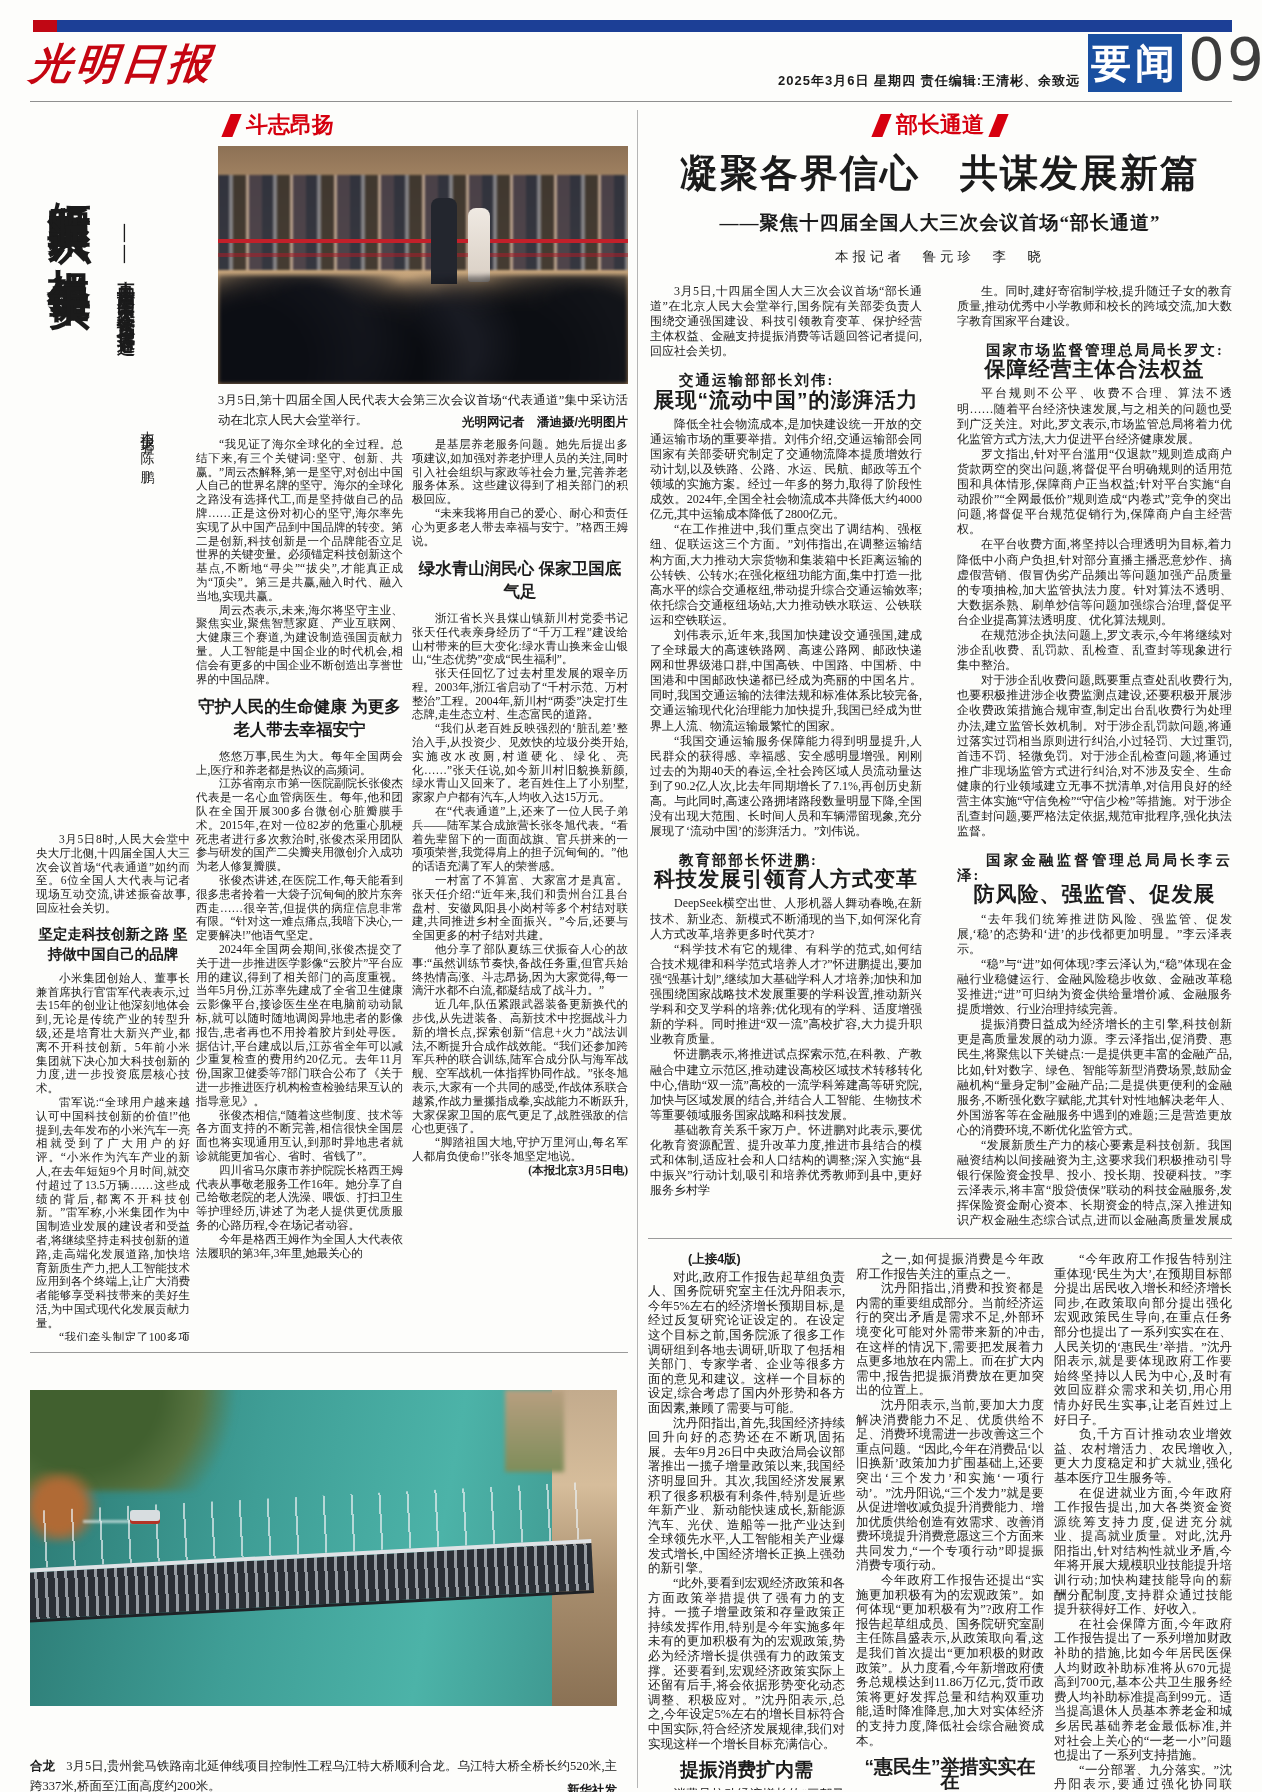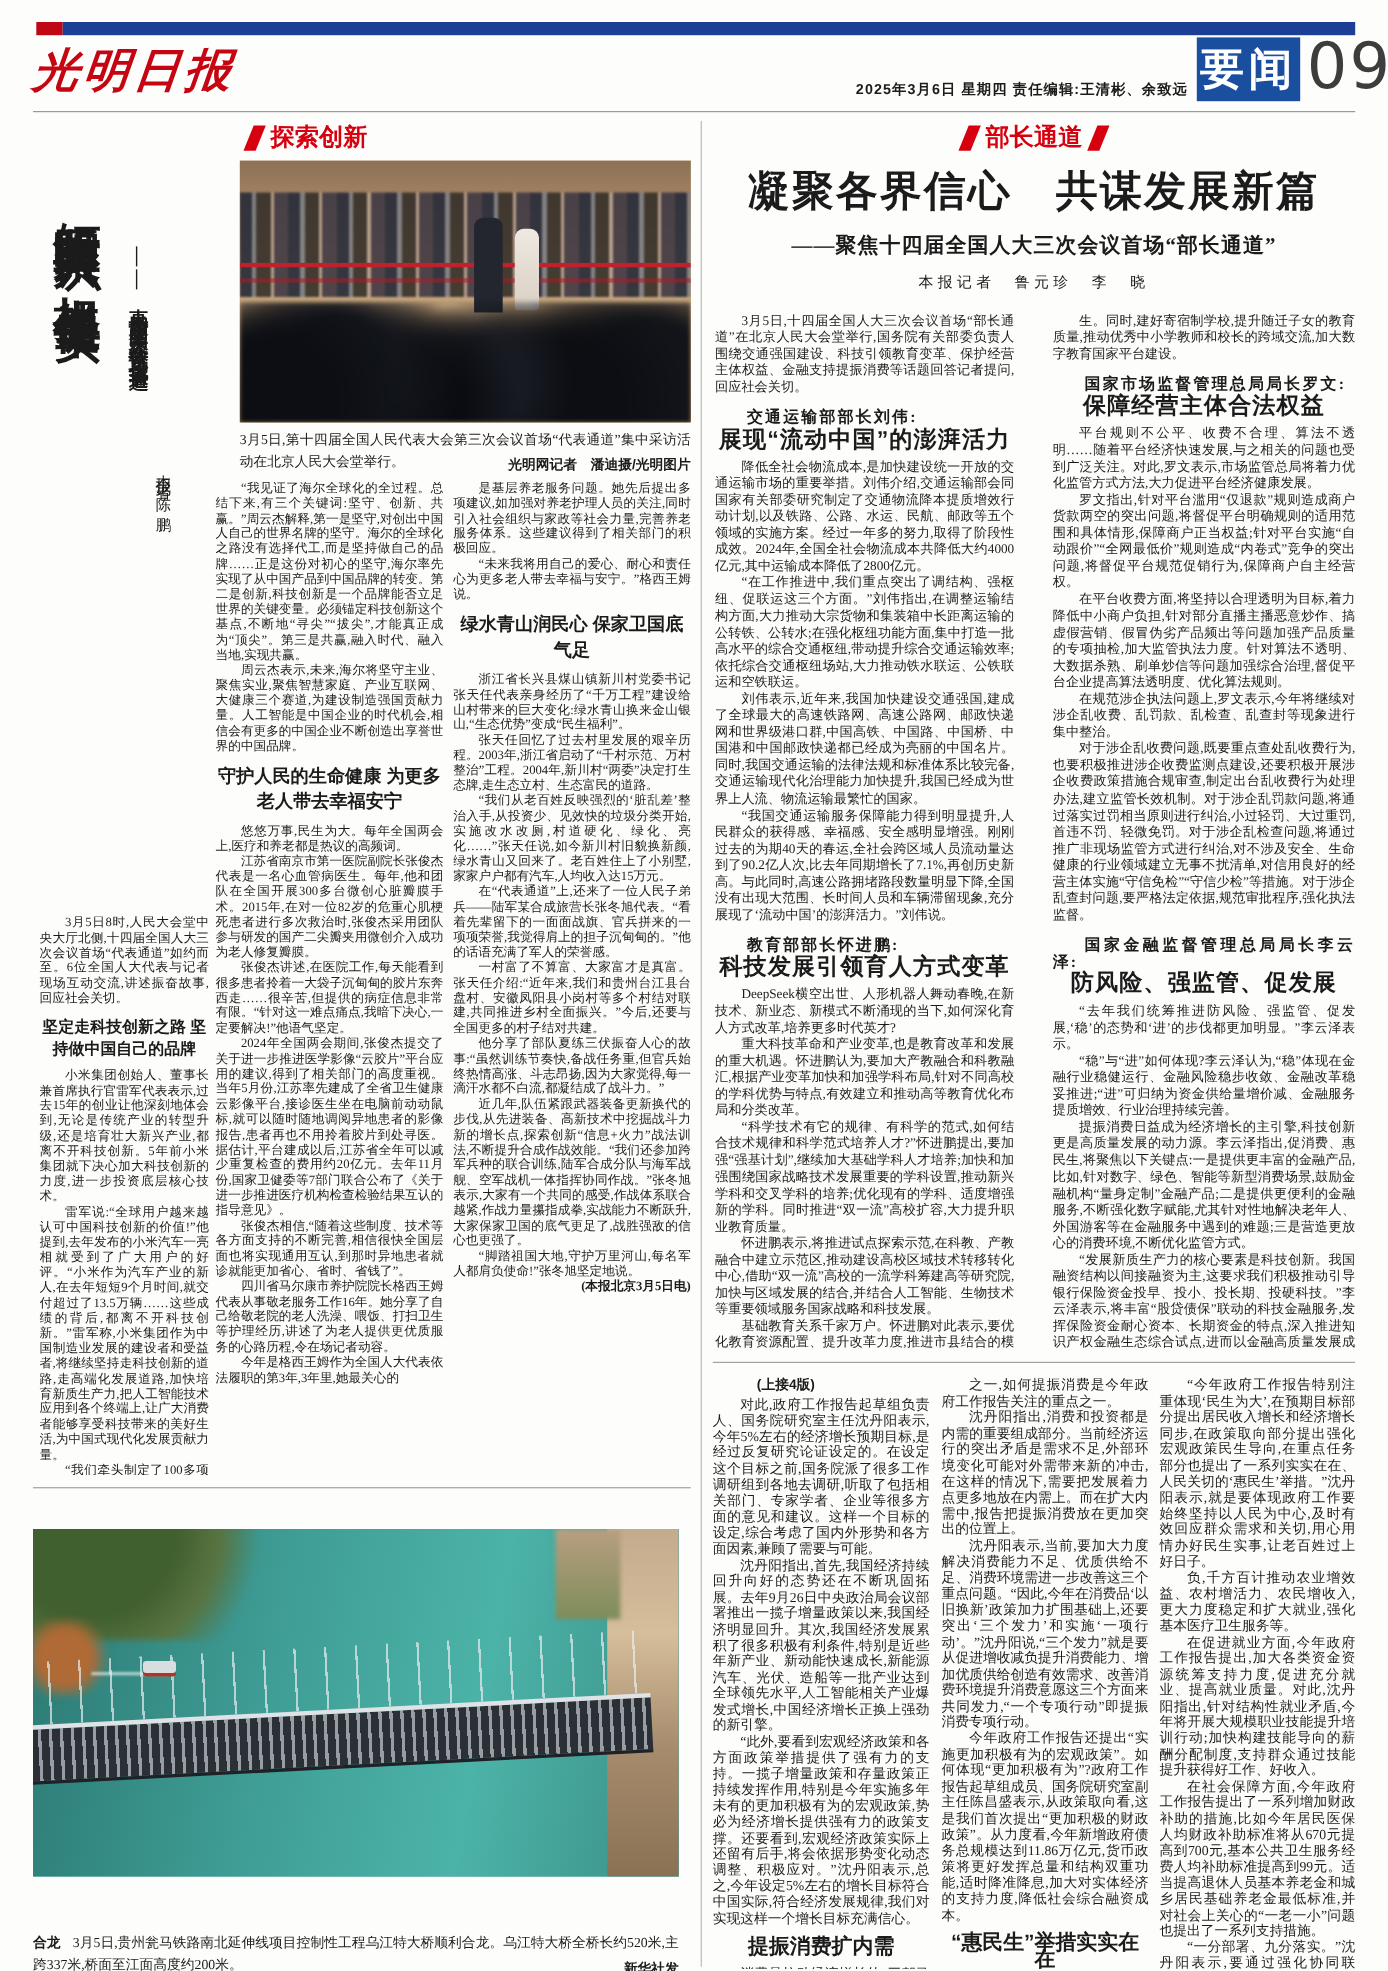--- a/index.html
+++ b/index.html
@@ -101,21 +101,21 @@
   <div class="abs topbar-blue"></div>
   <div class="abs logo">光明日报</div>
   <div class="abs edition">2025年3月6日  星期四   责任编辑:王清彬、余致远</div>
   <div class="abs yaowen">要闻</div>
   <div class="abs pageno">09</div>
   <div class="abs header-rule"></div>
   <div class="abs v-divider"></div>
 
   <div class="abs chan" style="left:226px;top:110px;">
     <span class="slash"></span>
-    <span>探索创新</span>
+    <span>斗志昂扬</span>
   </div>
 
   <div class="abs v-headline">倾听民声聚共识　担当使命促实干</div>
   <div class="abs v-dek">——直击十四届全国人大三次会议首场『代表通道』</div>
   <div class="abs v-byline">
     <span>本报记者</span>
     <span>陈　鹏</span>
   </div>
 
   <div class="abs photo-a">
@@ -197,21 +197,20 @@
       <p class="it it-p">3月5日,十四届全国人大三次会议首场“部长通道”在北京人民大会堂举行,国务院有关部委负责人围绕交通强国建设、科技引领教育变革、保护经营主体权益、金融支持提振消费等话题回答记者提问,回应社会关切。</p>
       <h4 class="it it-kicker">交通运输部部长刘伟:</h4>
       <h3 class="it it-subhead">展现“流动中国”的澎湃活力</h3>
       <p class="it it-p">降低全社会物流成本,是加快建设统一开放的交通运输市场的重要举措。刘伟介绍,交通运输部会同国家有关部委研究制定了交通物流降本提质增效行动计划,以及铁路、公路、水运、民航、邮政等五个领域的实施方案。经过一年多的努力,取得了阶段性成效。2024年,全国全社会物流成本共降低大约4000亿元,其中运输成本降低了2800亿元。</p>
       <p class="it it-p">“在工作推进中,我们重点突出了调结构、强枢纽、促联运这三个方面。”刘伟指出,在调整运输结构方面,大力推动大宗货物和集装箱中长距离运输的公转铁、公转水;在强化枢纽功能方面,集中打造一批高水平的综合交通枢纽,带动提升综合交通运输效率;依托综合交通枢纽场站,大力推动铁水联运、公铁联运和空铁联运。</p>
       <p class="it it-p">刘伟表示,近年来,我国加快建设交通强国,建成了全球最大的高速铁路网、高速公路网、邮政快递网和世界级港口群,中国高铁、中国路、中国桥、中国港和中国邮政快递都已经成为亮丽的中国名片。同时,我国交通运输的法律法规和标准体系比较完备,交通运输现代化治理能力加快提升,我国已经成为世界上人流、物流运输最繁忙的国家。</p>
       <p class="it it-p">“我国交通运输服务保障能力得到明显提升,人民群众的获得感、幸福感、安全感明显增强。刚刚过去的为期40天的春运,全社会跨区域人员流动量达到了90.2亿人次,比去年同期增长了7.1%,再创历史新高。与此同时,高速公路拥堵路段数量明显下降,全国没有出现大范围、长时间人员和车辆滞留现象,充分展现了‘流动中国’的澎湃活力。”刘伟说。</p>
       <h4 class="it it-kicker">教育部部长怀进鹏:</h4>
       <h3 class="it it-subhead">科技发展引领育人方式变革</h3>
       <p class="it it-p">DeepSeek横空出世、人形机器人舞动春晚,在新技术、新业态、新模式不断涌现的当下,如何深化育人方式改革,培养更多时代英才?</p>
-      <p class="it it-p">重大科技革命和产业变革,也是教育改革和发展的重大机遇。怀进鹏认为,要加大产教融合和科教融汇,根据产业变革加快和加强学科布局,针对不同高校的学科优势与特点,有效建立和推动高等教育优化布局和分类改革。</p>
       <p class="it it-p">“科学技术有它的规律、有科学的范式,如何结合技术规律和科学范式培养人才?”怀进鹏提出,要加强“强基计划”,继续加大基础学科人才培养;加快和加强围绕国家战略技术发展重要的学科设置,推动新兴学科和交叉学科的培养;优化现有的学科、适度增强新的学科。同时推进“双一流”高校扩容,大力提升职业教育质量。</p>
       <p class="it it-p">怀进鹏表示,将推进试点探索示范,在科教、产教融合中建立示范区,推动建设高校区域技术转移转化中心,借助“双一流”高校的一流学科筹建高等研究院,加快与区域发展的结合,并结合人工智能、生物技术等重要领域服务国家战略和科技发展。</p>
       <p class="it it-p">基础教育关系千家万户。怀进鹏对此表示,要优化教育资源配置、提升改革力度,推进市县结合的模式和体制,适应社会和人口结构的调整;深入实施“县中振兴”行动计划,吸引和培养优秀教师到县中,更好服务乡村学</p>
     </div>
   <div class="abs textcol min-col" style="left:957px;top:284px;width:275px;height:944px;">
       <p class="it it-p">生。同时,建好寄宿制学校,提升随迁子女的教育质量,推动优秀中小学教师和校长的跨域交流,加大数字教育国家平台建设。</p>
       <h4 class="it it-kicker">国家市场监督管理总局局长罗文:</h4>
       <h3 class="it it-subhead">保障经营主体合法权益</h3>
       <p class="it it-p">平台规则不公平、收费不合理、算法不透明……随着平台经济快速发展,与之相关的问题也受到广泛关注。对此,罗文表示,市场监管总局将着力优化监管方式方法,大力促进平台经济健康发展。</p>
       <p class="it it-p">罗文指出,针对平台滥用“仅退款”规则造成商户货款两空的突出问题,将督促平台明确规则的适用范围和具体情形,保障商户正当权益;针对平台实施“自动跟价”“全网最低价”规则造成“内卷式”竞争的突出问题,将督促平台规范促销行为,保障商户自主经营权。</p>

